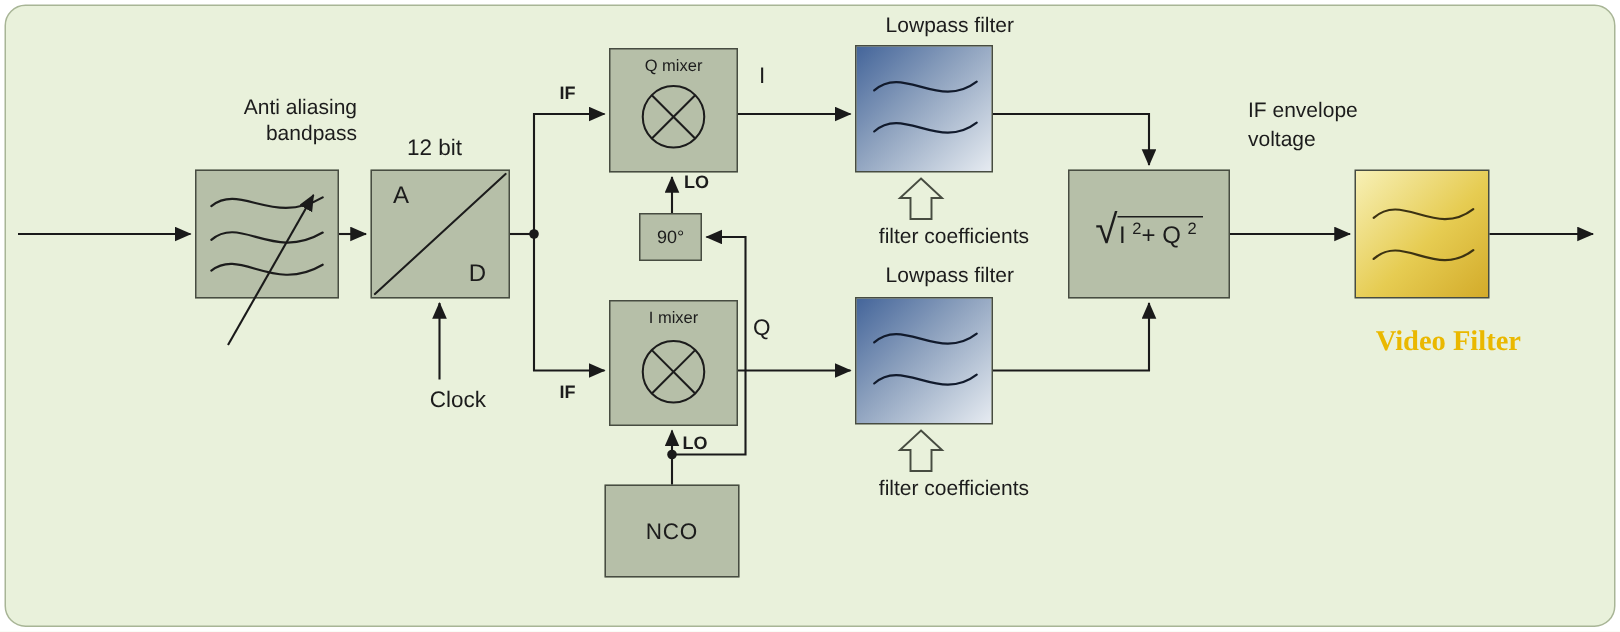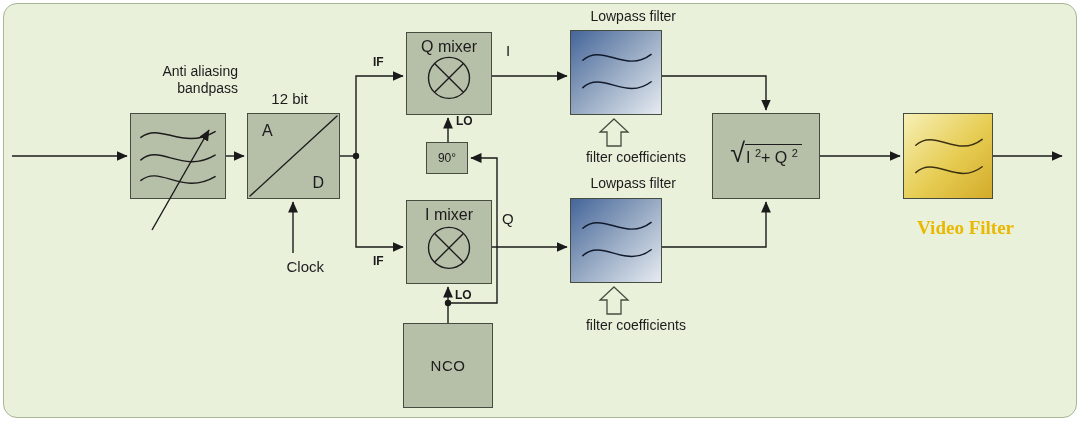--- a/index.html
+++ b/index.html
@@ -11,21 +11,21 @@
   .lpf   { background:linear-gradient(135deg,var(--lpf-dark,#44659a) 0%,var(--lpf-mid,#8fa3bf) 45%,var(--lpf-light,#e6ebf1) 100%); }
   .video { background:linear-gradient(135deg,var(--video-light,#f7f0b6) 0%,var(--video-mid,#e6cc52) 55%,var(--video-dark,#d3ab2a) 100%); }
   .fill-svg { position:absolute; inset:0; width:100%; height:100%; }
   .fill-svg path { fill:none; stroke:#1c1c1c; stroke-width:1.5; stroke-linecap:round; }
   .lpf .fill-svg path { stroke:#111a2c; }
   .video .fill-svg path { stroke:#3c3212; }
   .label { position:absolute; z-index:2; font-size:14px; line-height:17px; color:var(--text,#1c1c1c); }
   .center { text-align:right; }
   .small { font-size:12px;font-weight:bold; }
   .sig { font-size:15px; }
-  .mixer-title { position:absolute; top:5px; left:0; right:0; text-align:center; font-size:16px; }
+  .mixer-title { position:absolute; top:5px; left:0; right:0; text-align:center; font-size:11px; }
   .mixer-svg { position:absolute; inset:0; width:100%; height:100%; }
   .mixer-svg circle, .mixer-svg line { fill:none; stroke:#1c1c1c; stroke-width:1.4; }
   .adc-a { position:absolute; left:14px; top:8px; font-size:16px; }
   .adc-d { position:absolute; right:15px; bottom:6px; font-size:16px; }
   .block-label-center { position:absolute; inset:0; display:flex; align-items:center; justify-content:center; font-size:15px; letter-spacing:0.5px; }
   .phase-label { position:absolute; inset:0; display:flex; align-items:center; justify-content:center; font-size:12px; }
   .formula { position:absolute; inset:0; display:flex; align-items:center; justify-content:center; z-index:2; }
   .radical { font-size:27px; line-height:1; transform:translateY(-3px); }
   .radicand { border-top:1.7px solid var(--text,#1c1c1c); padding:2px 4px 0 1px; font-size:16px; }
   .radicand sup { font-size:11px; }
@@ -73,21 +73,21 @@
 
   <div class="block" style="left:406px;top:200px;width:86px;height:84px;">
     <div class="mixer-title">I mixer</div>
     <svg class="mixer-svg" viewBox="0 0 86 84">
       <circle cx="43" cy="48" r="21"></circle>
       <line x1="28.2" y1="33.2" x2="57.8" y2="62.8"></line>
       <line x1="28.2" y1="62.8" x2="57.8" y2="33.2"></line>
     </svg>
   </div>
 
-  <div class="block" style="left:403px;top:323px;width:90px;height:85px;">
+  <div class="block" style="left:403px;top:323px;width:90px;height:62px;">
     <div class="block-label-center">NCO</div>
   </div>
 
   <div class="block lpf" style="left:570px;top:30px;width:92px;height:85px;">
     <svg class="fill-svg" viewBox="0 0 92 85">
       <path d="M12,30 C32,12 56,44 82,24"></path>
       <path d="M12,58 C32,40 56,72 82,52"></path>
     </svg>
   </div>
 
@@ -129,20 +129,24 @@
 
   <div class="label small" style="left:456px;top:113px;">LO</div>
   <div class="label small" style="left:455px;top:287px;">LO</div>
 
   <div class="label center" style="left:556px;top:8px;width:120px;">Lowpass filter</div>
   <div class="label center" style="left:556px;top:175px;width:120px;">Lowpass filter</div>
 
   <div class="label center" style="left:546px;top:149px;width:140px;">filter coefficients</div>
   <div class="label center" style="left:546px;top:317px;width:140px;">filter coefficients</div>
 
+  <div class="label" style="left:832px;top:64px;line-height:19px;">
+    <div>IF envelope</div>
+    <div>voltage</div>
+  </div>
 
   <div class="label center video-title" style="left:884px;top:219px;width:130px;font-family:Liberation Serif, serif;">Video Filter</div>
 
   <svg class="overlay" width="1080" height="421" viewBox="0 0 1080 421">
     <defs>
       <marker id="arrhead" markerWidth="9" markerHeight="8" refX="7.5" refY="3.5" orient="auto">
         <path d="M0,0 L8,3.5 L0,7 Z"></path>
       </marker>
     </defs>
     <g class="wires">

